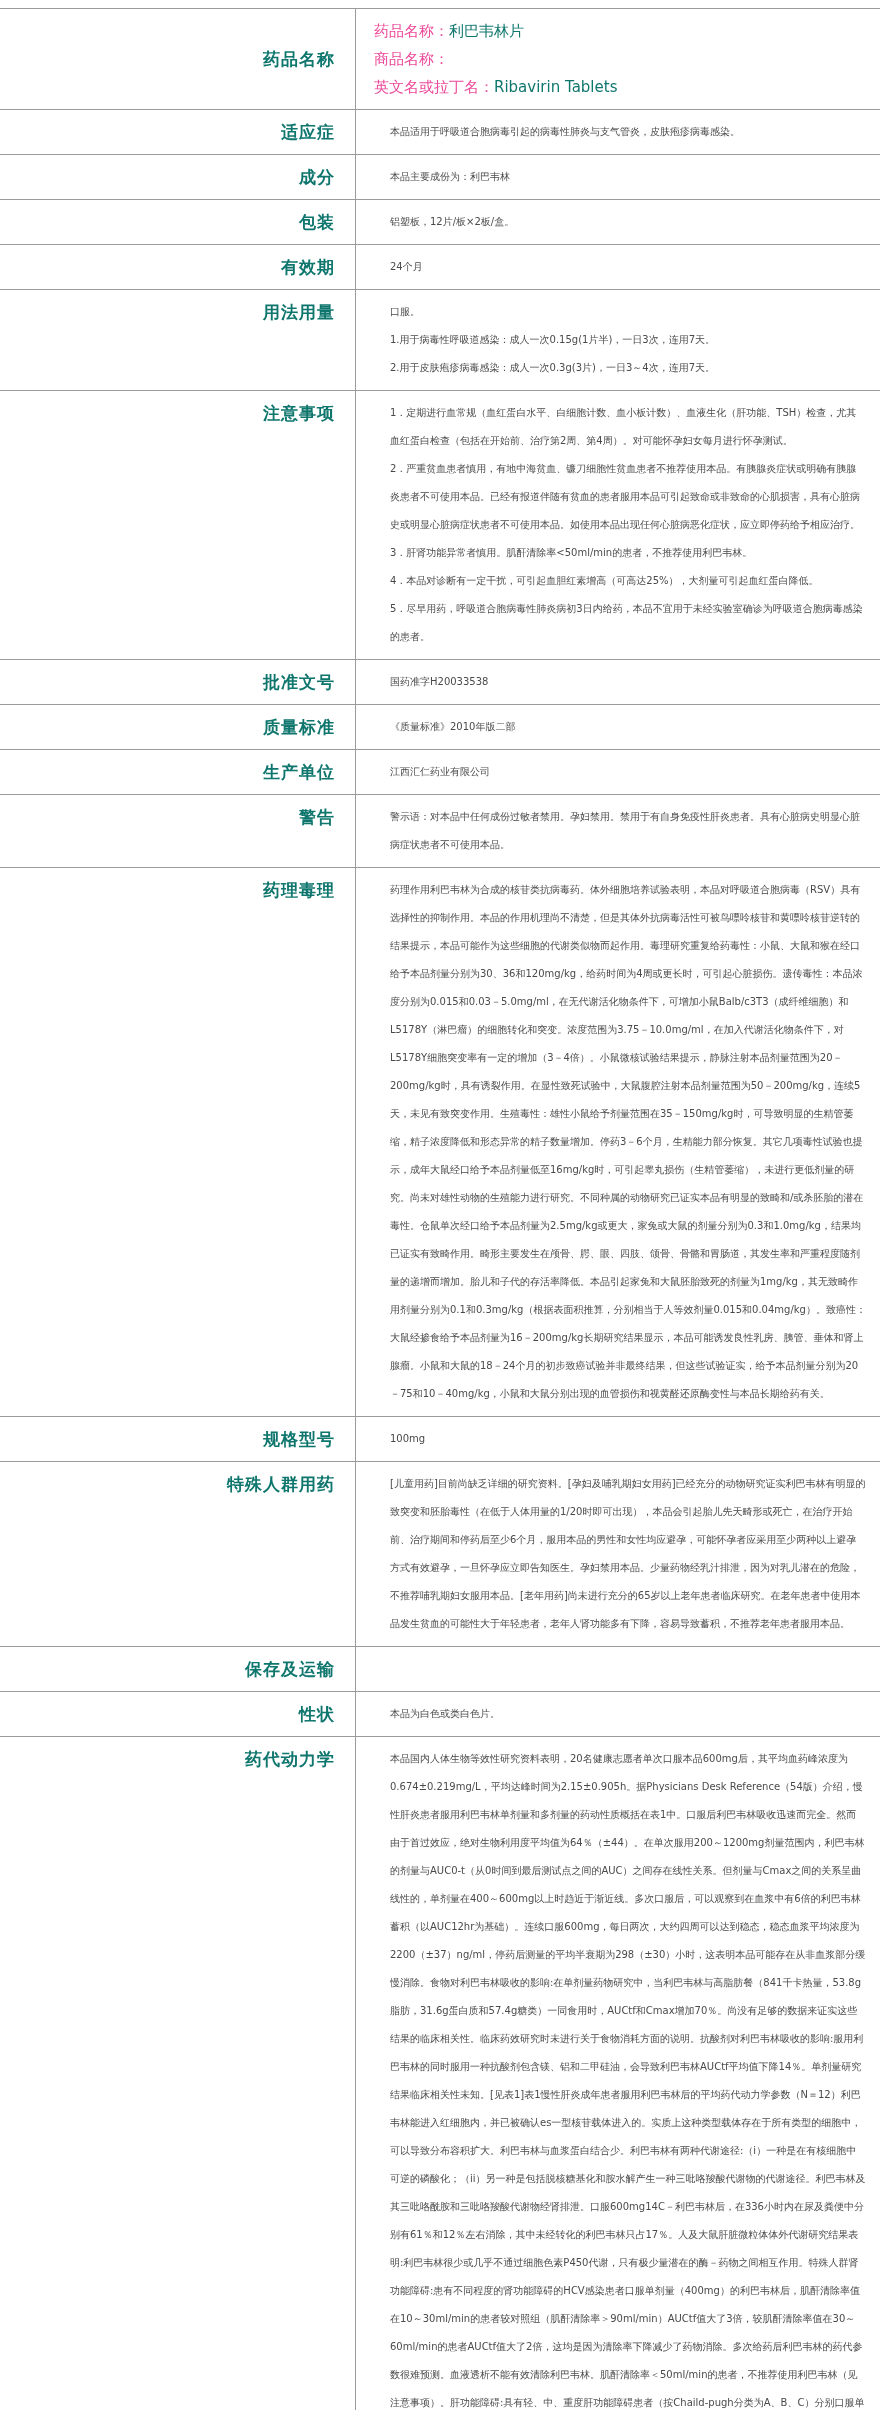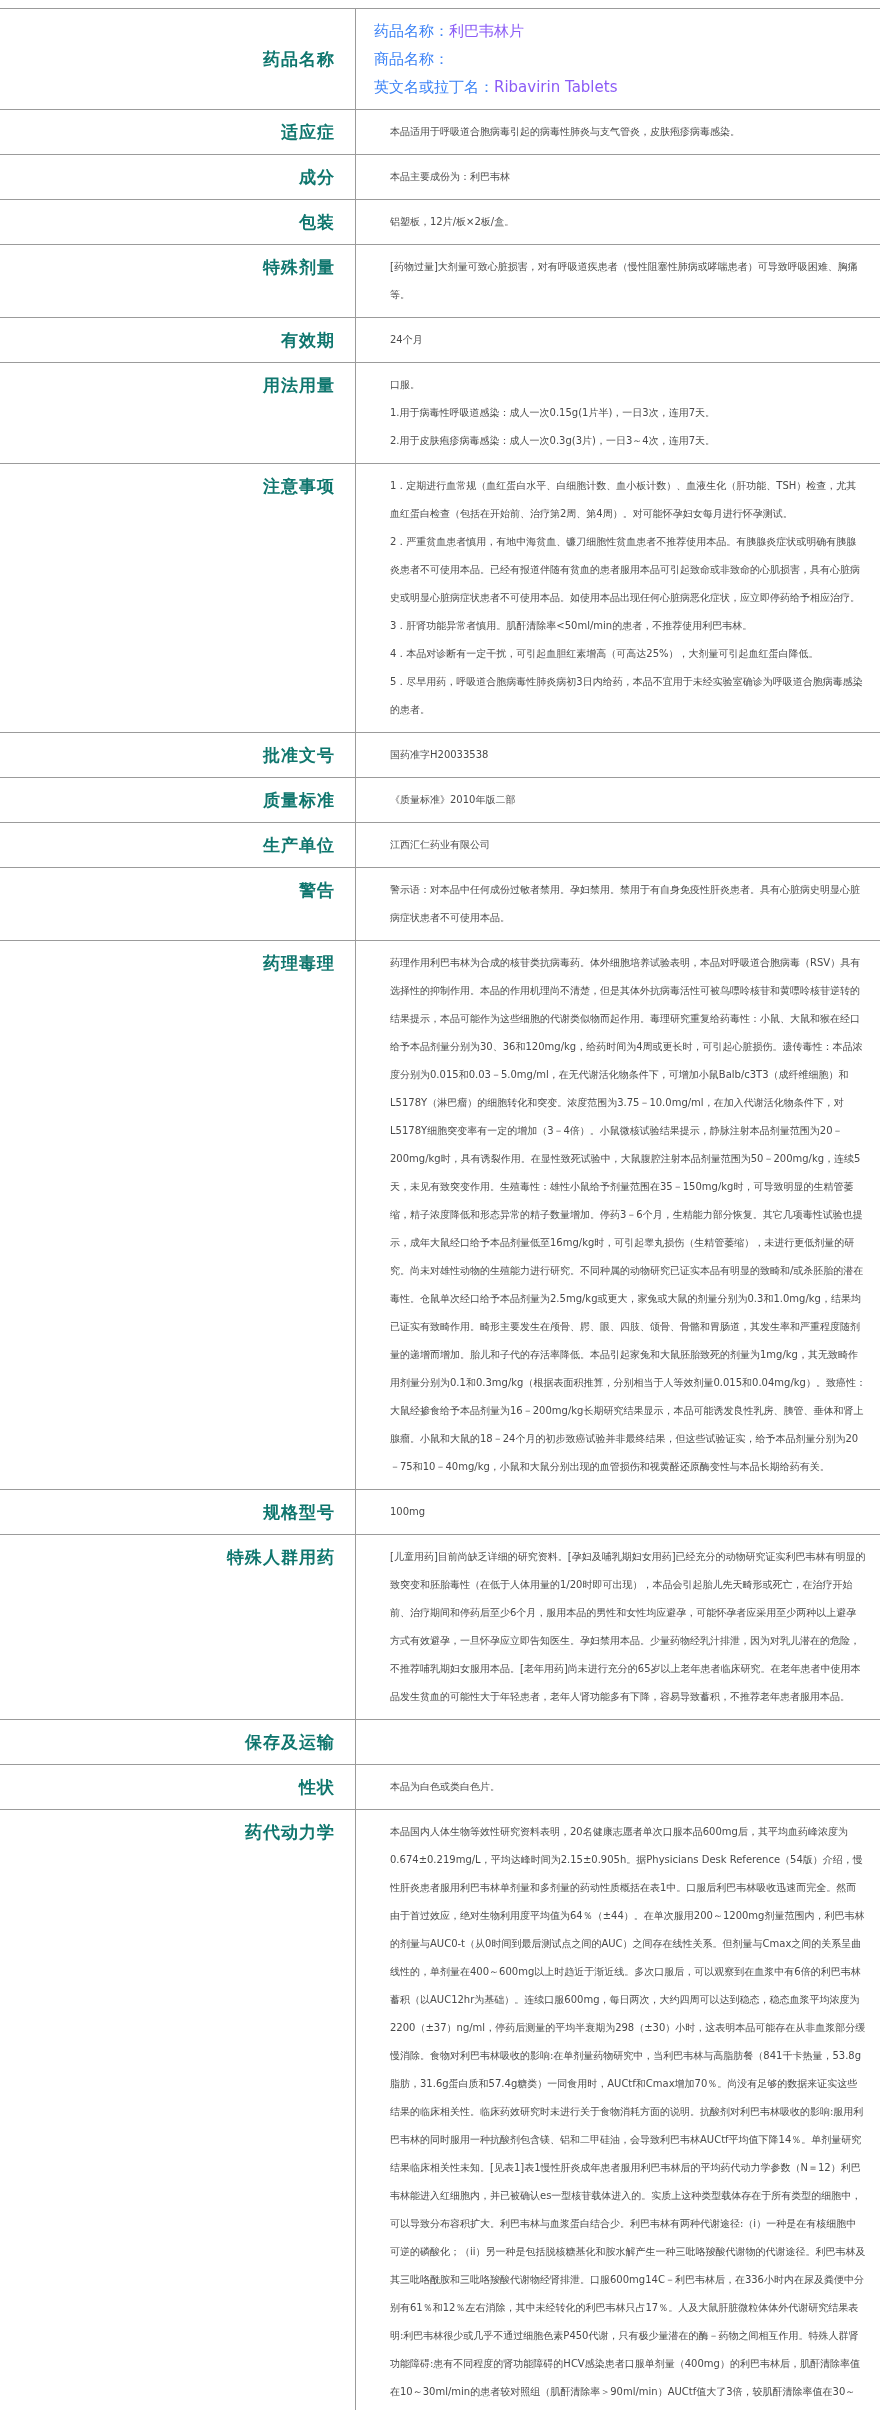--- a/index.html
+++ b/index.html
@@ -5,22 +5,22 @@
   html,body{margin:0;padding:0;background:#ffffff;font-family:"DejaVu Sans","Liberation Sans",sans-serif;}
   .drug-table{width:880px;margin:8px auto 0;border-top:1px solid #9b9b9b;box-sizing:border-box;background:#fff;}
   .trow{display:flex;border-bottom:1px solid #9b9b9b;align-items:stretch;}
   .label-cell{flex:0 0 356px;box-sizing:border-box;border-right:1px solid #9b9b9b;
       text-align:right;padding:8px 20px 8px 0;font-weight:bold;font-size:17px;
       line-height:28px;color:#0f766e;letter-spacing:1px;}
   .trow.v-center .label-cell{display:flex;align-items:center;justify-content:flex-end;padding-top:0;padding-bottom:0;}
   .content-cell{flex:1 1 auto;box-sizing:border-box;padding:8px 14px 8px 34px;
       font-size:10px;line-height:28px;color:#4a4a4a;word-break:break-word;}
   .content-cell p{margin:0;}
-  .kv-line .k{color:#3b82f6;}
-  .kv-line .v{color:#8b5cf6;}
+  .kv-line .k{color:#ec4899;}
+  .kv-line .v{color:#0f766e;}
   .name-row .content-cell{font-size:15px;padding-left:18px;}
 </style>
 </head>
 <body>
 
 <div class="drug-table">
     <div class="trow v-center name-row">
       <div class="label-cell">药品名称</div>
       <div class="content-cell">
         <p class="kv-line"><span class="k">药品名称：</span><span class="v">利巴韦林片</span></p>
@@ -37,26 +37,20 @@
     <div class="trow">
       <div class="label-cell">成分</div>
       <div class="content-cell">
         <p>本品主要成份为：利巴韦林</p>
       </div>
     </div>
     <div class="trow">
       <div class="label-cell">包装</div>
       <div class="content-cell">
         <p>铝塑板，12片/板×2板/盒。</p>
-      </div>
-    </div>
-    <div class="trow">
-      <div class="label-cell">特殊剂量</div>
-      <div class="content-cell">
-        <p>[药物过量]大剂量可致心脏损害，对有呼吸道疾患者（慢性阻塞性肺病或哮喘患者）可导致呼吸困难、胸痛等。</p>
       </div>
     </div>
     <div class="trow">
       <div class="label-cell">有效期</div>
       <div class="content-cell">
         <p>24个月</p>
       </div>
     </div>
     <div class="trow">
       <div class="label-cell">用法用量</div>

